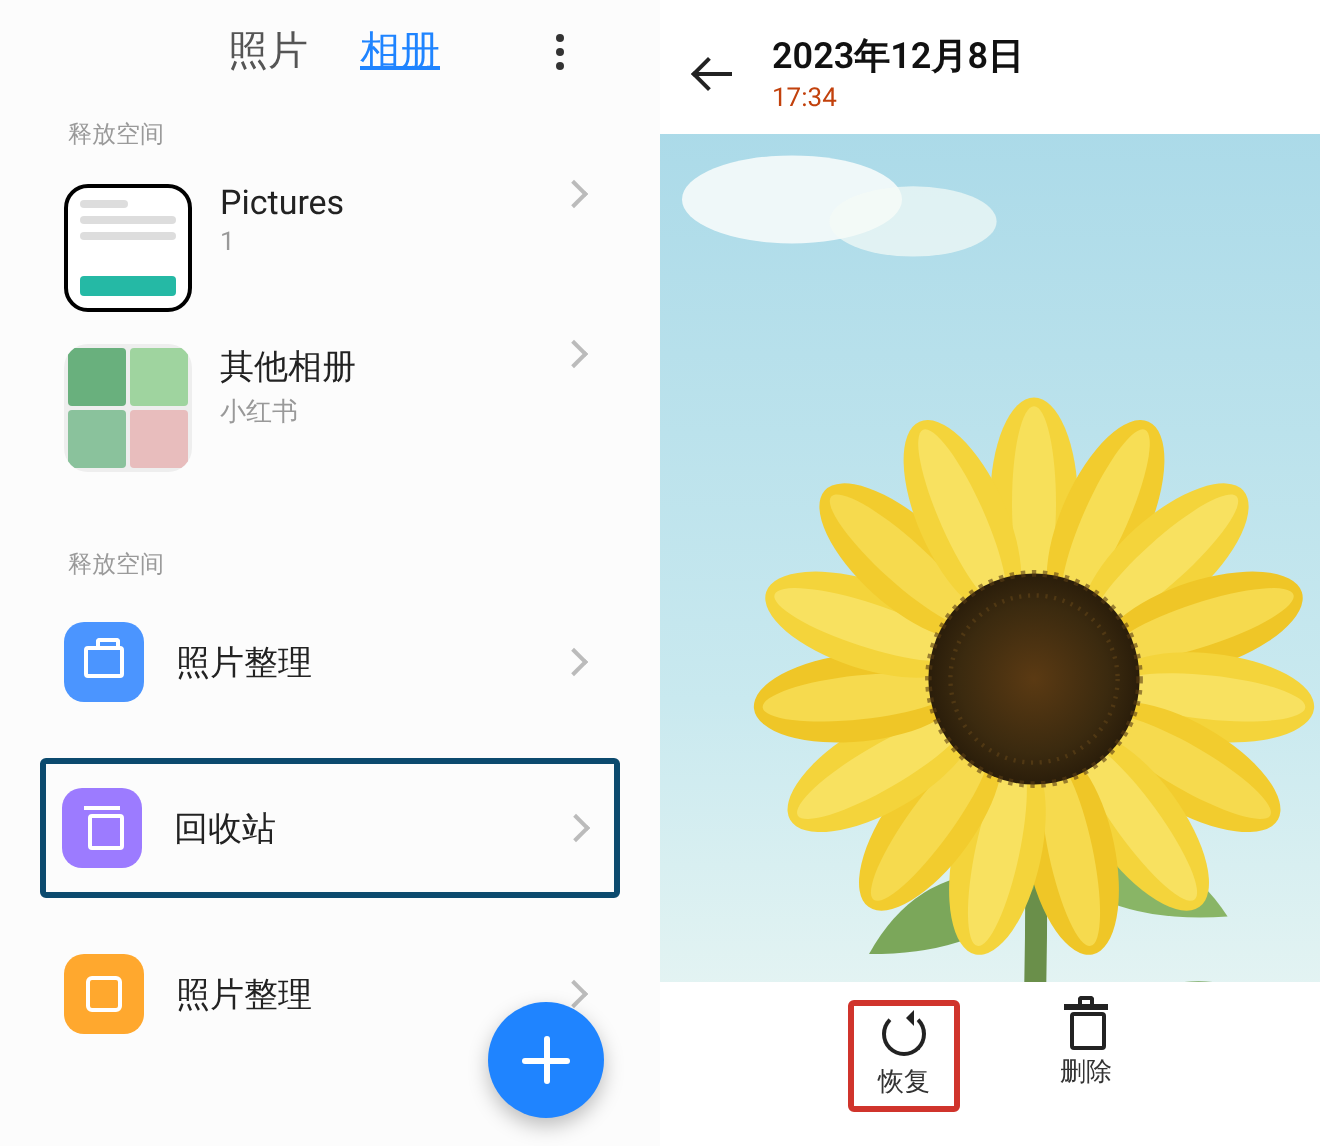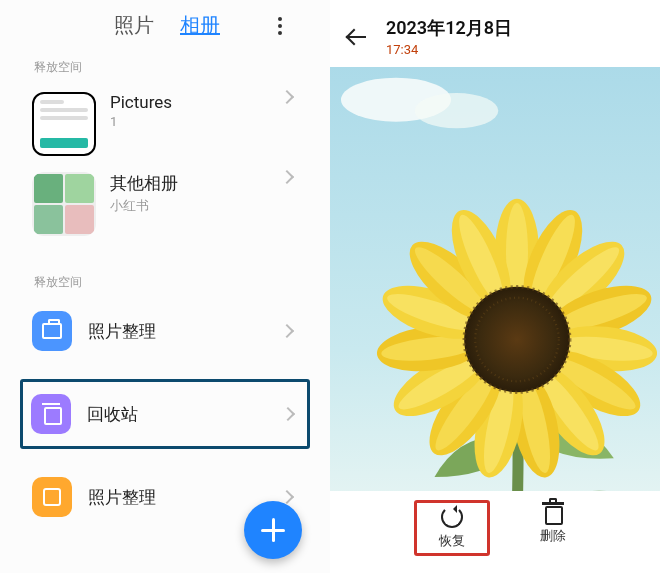--- a/index.html
+++ b/index.html
@@ -171,21 +171,21 @@
 
   .bottom-actions {
     display:flex; justify-content:center; gap:60px;
     padding:12px 0 20px;
     background:#fff;
   }
   .action {
     display:flex; flex-direction:column; align-items:center; gap:4px;
     font-size:13px; color:#333;
   }
-  .action-highlight { border:3px solid #d0342c; border-radius:3px; padding:3px 22px; margin:-3px -10px; }
+  .action-highlight { border:3px solid #d0342c; border-radius:3px; padding:3px 12px; margin:-3px -10px; }
   .ic-restore {
     width:22px; height:22px; border:2.5px solid #222; border-radius:50%;
     border-top-color:transparent; position:relative;
   }
   .ic-restore::after {
     content:""; position:absolute; top:-3px; left:6px;
     width:0; height:0; border:4px solid transparent; border-right-color:#222;
   }
   .ic-del { width:18px; height:20px; position:relative; }
   .ic-del::before { content:""; position:absolute; top:3px; left:1px; width:14px; height:15px; border:2.5px solid #222; border-radius:2px; }

